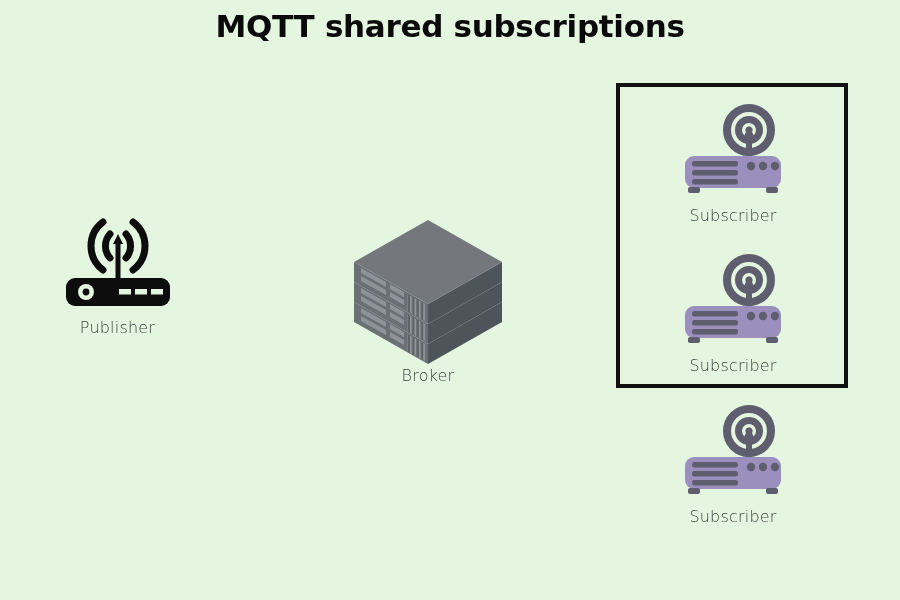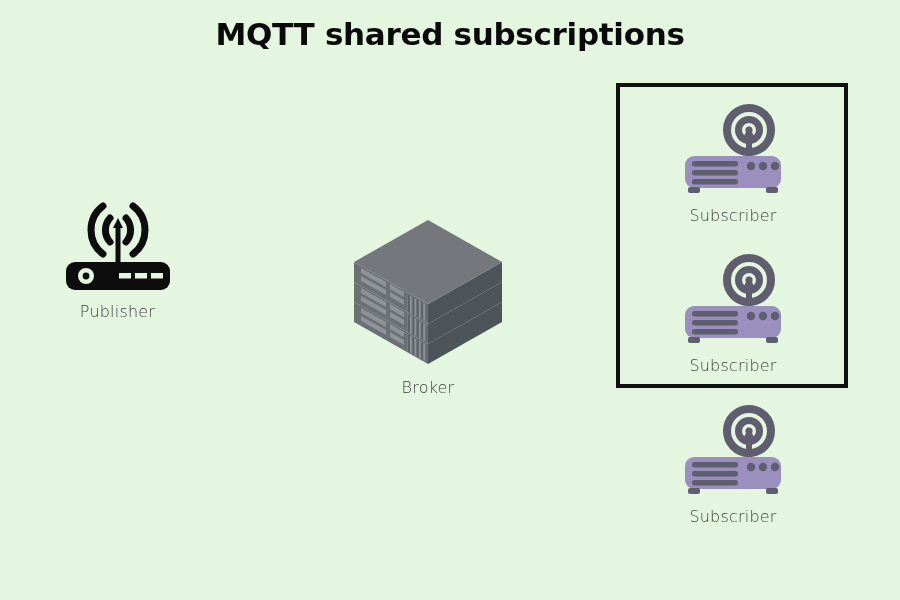--- a/index.html
+++ b/index.html
@@ -15,21 +15,21 @@
   #canvas {
     position: relative;
     width: 900px;
     height: 600px;
     background: #e4f5e0;
   }
 
   
   #diagram-title {
     position: absolute;
-    top: 16px;
+    top: 8px;
     left: 0;
     width: 900px;
     text-align: center;
     font-family: "DejaVu Sans", sans-serif;
     font-weight: 700;
     font-size: 31px;
     letter-spacing: -0.3px;
     color: #0a0a0a;
   }
 
@@ -43,26 +43,26 @@
   .node-label {
     font-family: "DejaVu Sans", sans-serif;
     font-weight: 300;
     font-size: 16px;
     color: #3d3d3d;
     letter-spacing: 0.2px;
     white-space: nowrap;
   }
 
   
-  #publisher-node { left: 40px; top: 192px; width: 155px; }
+  #publisher-node { left: 40px; top: 208px; width: 155px; }
   #publisher-node .node-label { margin-top: 10px; }
 
   
   #broker-node { left: 338px; top: 216px; width: 180px; }
-  #broker-node .node-label { margin-top: 12px; }
+  #broker-node .node-label { margin-top: 0; }
 
   
   .subscriber-node { width: 170px; }
   .subscriber-node .node-label { margin-top: 6px; }
   #subscriber-node-1 { left: 648px; top: 104px; }
   #subscriber-node-2 { left: 648px; top: 254px; }
   #subscriber-node-3 { left: 648px; top: 405px; }
 
   
   #shared-group-box {

